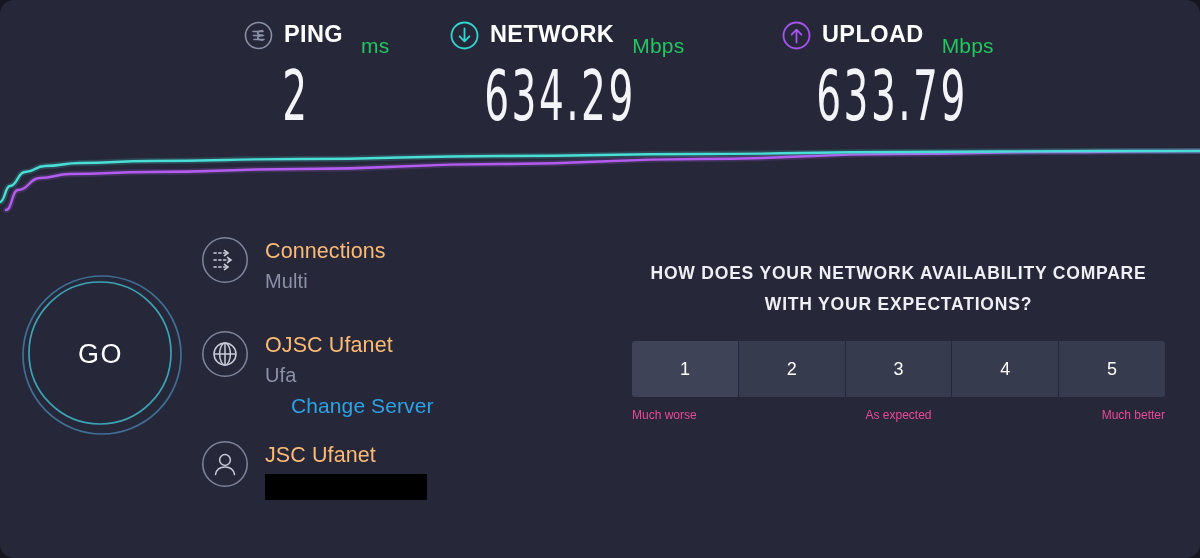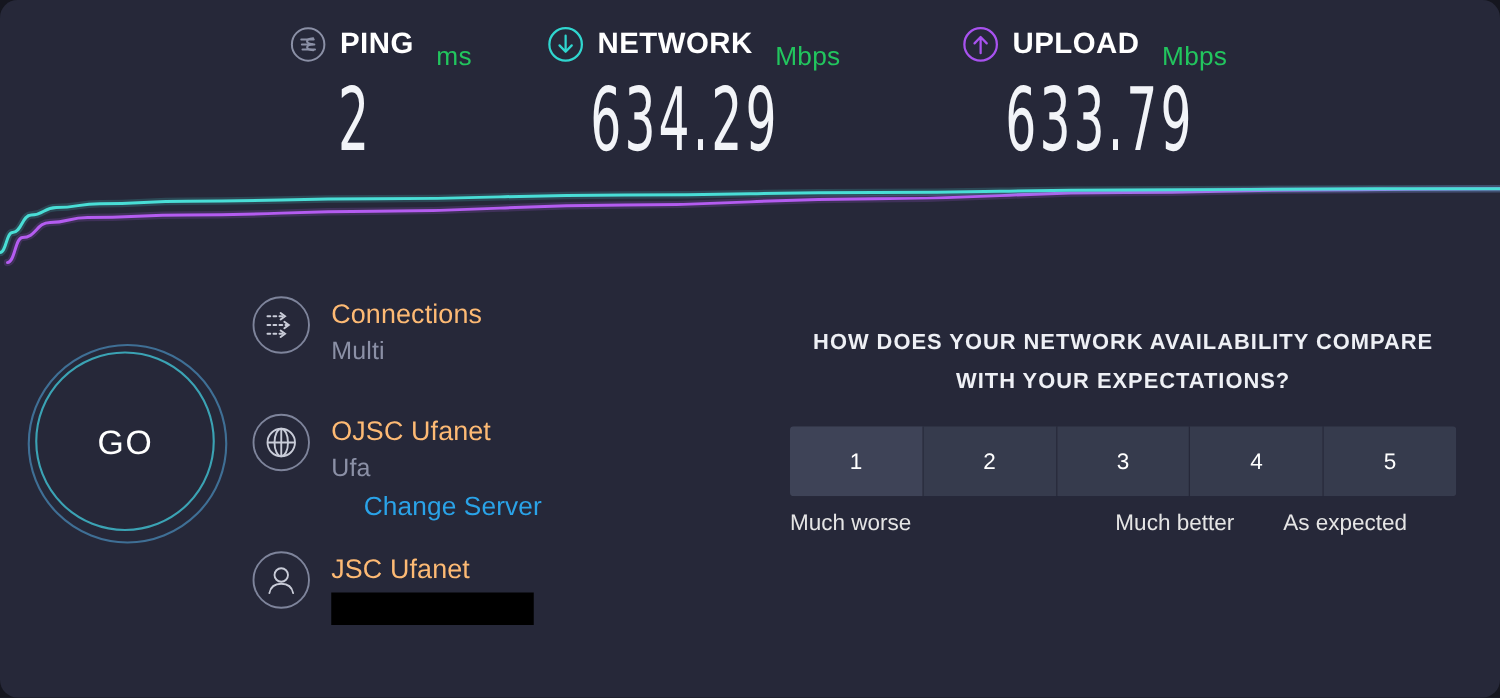--- a/index.html
+++ b/index.html
@@ -11,21 +11,21 @@
   }
   #panel {
     position:absolute; left:0; top:0; width:1200px; height:558px;
     background:#262839;
     border-radius:14px;
     overflow:hidden;
   }
 
   
   #metrics {
-    position:absolute; left:4px; top:18px; width:1135px; height:130px;
+    position:absolute; left:16px; top:18px; width:1135px; height:130px;
   }
   .metric { position:absolute; }
   .metric-head {
     display:flex; align-items:center; gap:11px;
     height:34px;
   }
   .metric-icon { width:29px; height:29px; flex:0 0 29px; }
   .metric-name {
     font-size:23.5px; font-weight:bold; letter-spacing:0.4px;
     color:#ffffff; line-height:1;
@@ -115,21 +115,21 @@
     flex:1 1 0; height:56px;
     display:flex; align-items:center; justify-content:center;
     font-size:18px; color:#ffffff;
     background:#363b4d;
     border-right:1px solid #262839;
     cursor:pointer;
   }
   .rating-btn:last-child { border-right:none; }
   .rating-btn.hovered { background:#3e4357; }
   #rating-labels {
-    display:flex; margin-top:11px; color:#e5e5e5; font-size:18px;
+    display:flex; margin-top:11px; color:#ec4899; font-size:12px;
   }
   #rating-labels span { flex:1 1 0; }
   #lbl-worse { text-align:left; }
   #lbl-expected { text-align:center; }
   #lbl-better { text-align:right; }
 </style>
 </head>
 <body>
 
 <div id="panel">
@@ -259,18 +259,18 @@
     <div id="survey-question">HOW DOES YOUR NETWORK AVAILABILITY COMPARE WITH YOUR EXPECTATIONS?</div>
     <div id="rating-row">
         <div class="rating-btn hovered">1</div>
         <div class="rating-btn">2</div>
         <div class="rating-btn">3</div>
         <div class="rating-btn">4</div>
         <div class="rating-btn">5</div>
       </div>
     <div id="rating-labels">
       <span id="lbl-worse">Much worse</span>
+      <span id="lbl-expected">As expected</span>
       <span id="lbl-better">Much better</span>
-      <span id="lbl-expected">As expected</span>
     </div>
   </div>
 
 </div>
 
 </body></html>

